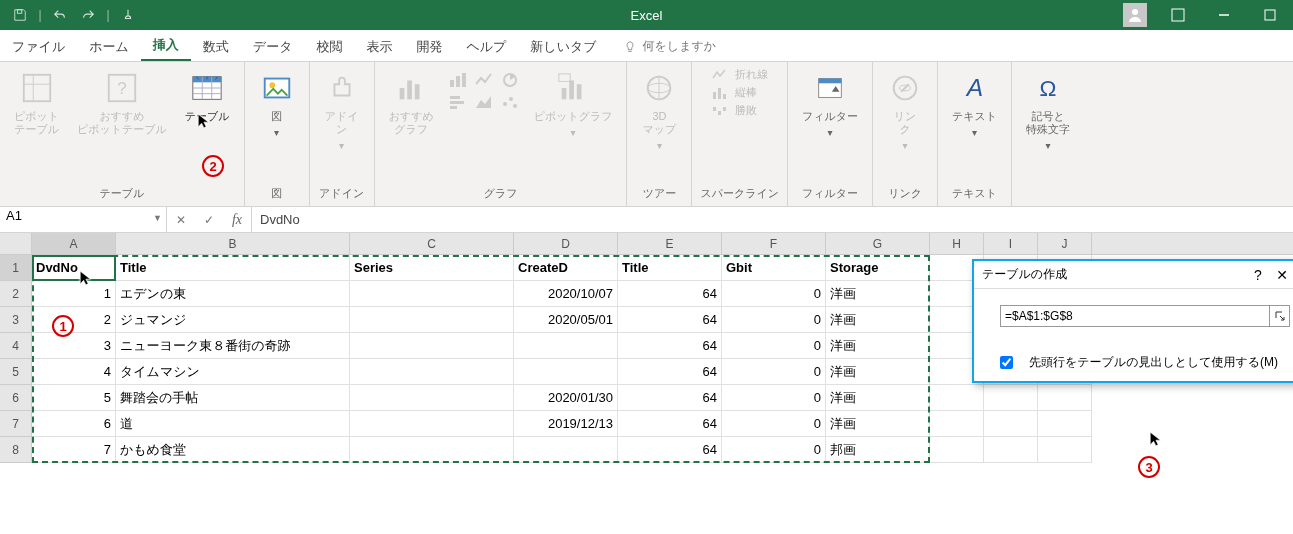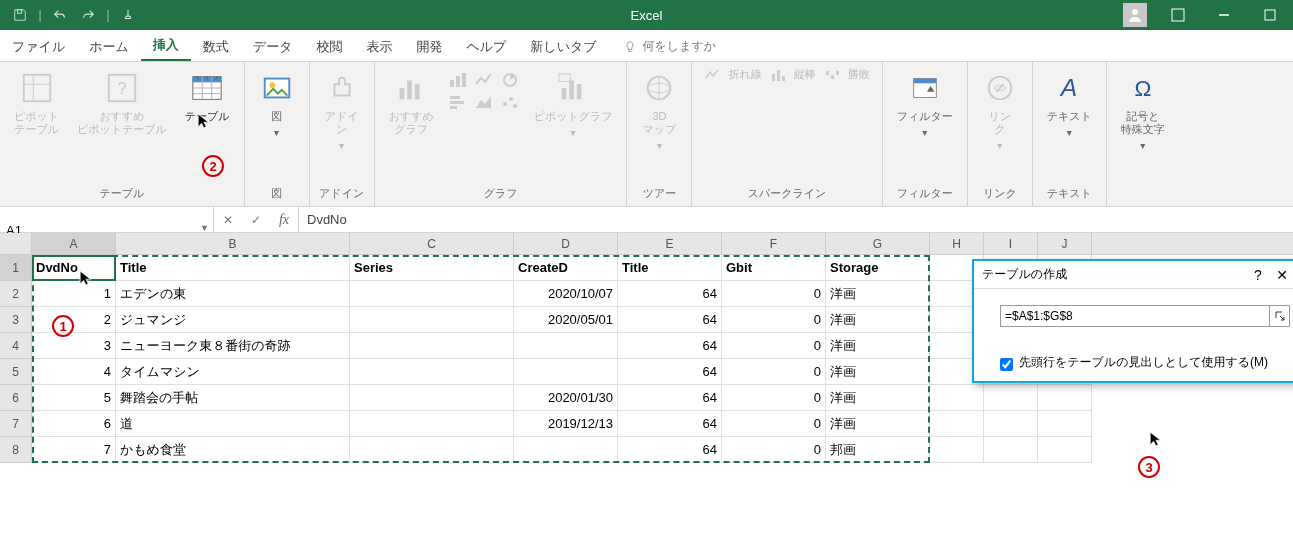--- a/index.html
+++ b/index.html
@@ -24,21 +24,21 @@
 .rib-group { border-right:1px solid #d4d4d4; padding:4px 8px 0; display:flex; flex-direction:column; align-items:center; }
 .rib-group .controls { display:flex; gap:6px; flex:1; align-items:flex-start; }
 .rib-btn { display:flex; flex-direction:column; align-items:center; gap:4px; padding:4px 6px; color:#666; cursor:pointer; text-align:center; font-size:11px; line-height:1.2; }
 .rib-btn.disabled{ color:#bbb; }
 .rib-ico { width:36px; height:36px; display:flex; align-items:center; justify-content:center; position:relative; }
 .rib-ico svg{width:34px;height:34px;}
 .rib-btn small{font-size:10px;}
 .rib-caption { font-size:11px; color:#666; padding:3px 0 5px; text-align:center; }
 
 .namebox-row { height:26px; border-bottom:1px solid #d4d4d4; display:flex; align-items:stretch; background:#fff; }
-.namebox { width:214px; border-right:1px solid #d4d4d4; display:flex; align-items:flex-start; padding:16px 6px; font-size:13px; position:relative; }
+.namebox { width:167px; border-right:1px solid #d4d4d4; display:flex; align-items:flex-end; padding:16px 6px; font-size:13px; position:relative; }
 .namebox .dd{ position:absolute; right:4px; font-size:9px; color:#777;}
 .fx-group{ display:flex; align-items:center; border-right:1px solid #d4d4d4; }
 .fx-btn{ width:28px; display:flex; align-items:center; justify-content:center; color:#777; font-size:12px; }
 .fx-lbl{ font-style:italic; font-family:"Times New Roman",serif; font-size:14px; color:#666; width:28px; text-align:center;}
 .formula-bar{ flex:1; display:flex; align-items:center; padding:0 8px; font-size:13px; color:#444; }
 
 .grid-wrap{ position:relative; }
 .colhdr-row{ display:flex; height:22px; background:#e6e6e6; border-bottom:1px solid #ccc; }
 .corner{ width:32px; border-right:1px solid #ccc; background:#e6e6e6; }
 .colhdr{ border-right:1px solid #ccc; display:flex; align-items:center; justify-content:center; font-size:12px; color:#555; background:#e6e6e6; }
@@ -61,21 +61,21 @@
 .red-circle{ position:absolute; width:22px; height:22px; border:2px solid #d40000; border-radius:50%; display:flex; align-items:center; justify-content:center; color:#d40000; font-weight:bold; font-size:13px; pointer-events:none; background:transparent; }
 
 .dialog{ position:absolute; top:259px; left:972px; width:332px; background:#fff; border:2px solid #0ea5e9; box-shadow:3px 3px 8px rgba(0,0,0,.3); font-size:12px; }
 .dlg-title{ height:28px; display:flex; align-items:center; padding:0 8px; border-bottom:1px solid #ddd; }
 .dlg-title .spacer{flex:1;}
 .dlg-x{ width:24px; text-align:center; cursor:pointer; font-size:14px;}
 .dlg-body{ padding:10px 12px; }
 .dlg-input-row{ display:flex; align-items:center; margin:6px 0 27px 14px; }
 .dlg-input{ flex:1; border:1px solid #999; height:22px; padding:0 4px; font-size:12px; }
 .range-btn{ width:20px; height:22px; border:1px solid #999; border-left:none; display:flex; align-items:center; justify-content:center; }
-.chk-row{ display:flex; align-items:flex-end; gap:6px; margin-left:14px; }
+.chk-row{ display:flex; align-items:center; gap:16px; margin-left:14px; }
 .dlg-btns{ display:flex; justify-content:flex-end; gap:10px; padding:10px 12px 12px; }
 .dlg-btn{ min-width:72px; height:24px; border:1px solid #999; background:#f4f4f4; font-size:12px; cursor:pointer; }
 .dlg-btn.primary{ border:2px solid #2b579a; }
 </style>
 </head>
 <body>
 
 <div class="titlebar">
   <div class="qat">
     <div class="qat-item">
@@ -306,21 +306,21 @@
           </div>
           <span style="white-space:pre-line">3D
 マップ</span>
           <small>▾</small>
         </div>
       </div>
     <div class="rib-caption">ツアー</div>
   </div>
 
   <div class="rib-group">
-    <div class="controls" style="flex-direction:row;align-items:flex-start;gap:0">
+    <div class="controls" style="flex-direction:column;align-items:flex-start;gap:0">
       <div class="rib-btn disabled" style="flex-direction:row;gap:6px;padding:2px 4px">
           <svg width="18" height="14">
             <path d="M2 10l4-6 3 4 5-6" fill="none" stroke="#ccc" stroke-width="1.5"></path>
           </svg>
           <span>折れ線</span>
         </div>
       <div class="rib-btn disabled" style="flex-direction:row;gap:6px;padding:2px 4px">
           <svg width="18" height="14">
             <rect x="2" y="6" width="3" height="7" fill="#ccc"></rect>
             <rect x="7" y="2" width="3" height="11" fill="#ccc"></rect>

